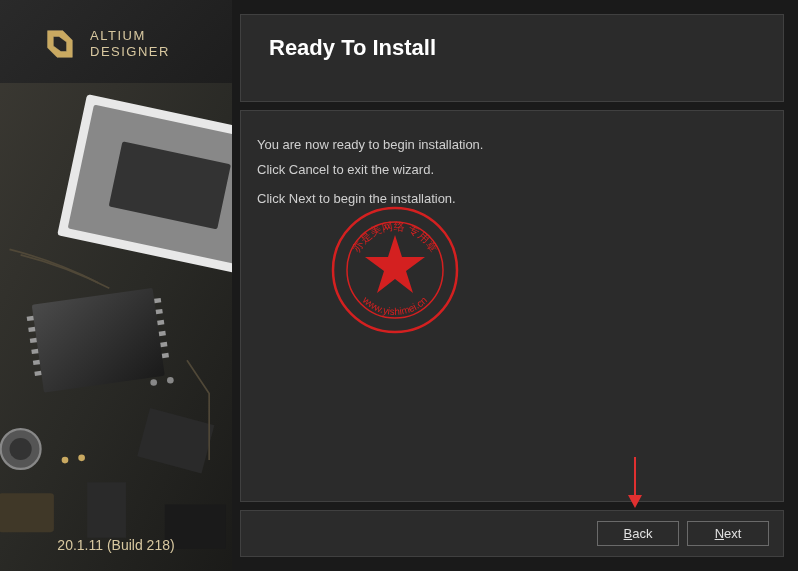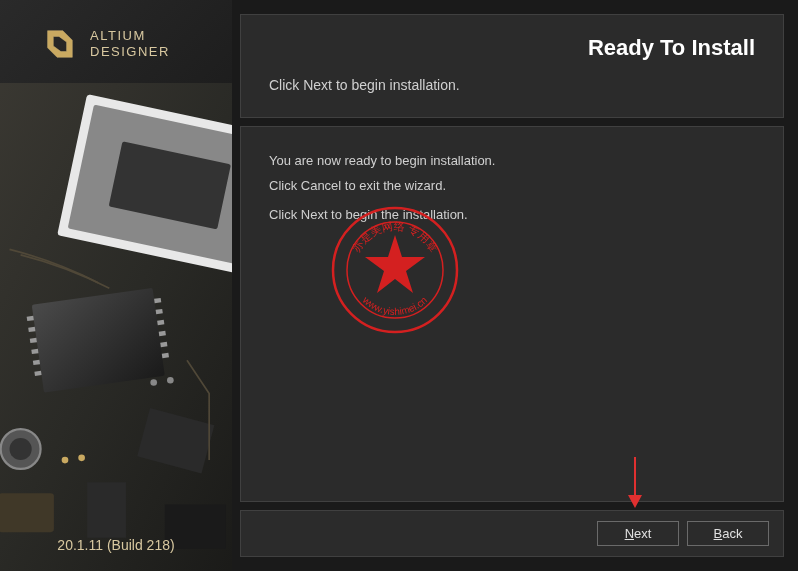--- a/index.html
+++ b/index.html
@@ -74,30 +74,29 @@
     .header-panel {
       background: #2b2b2b;
       border: 1px solid #404040;
       padding: 20px 28px 24px 28px;
     }
     .title {
       font-size: 22px;
       font-weight: bold;
       color: #ffffff;
       margin-bottom: 16px;
-      text-align: right;
     }
     .subtitle {
       font-size: 14px;
       color: #d0d0d0;
     }
     .content-panel {
       background: #2b2b2b;
       border: 1px solid #404040;
-      padding: 24px 28px;
+      padding: 24px 16px;
       flex: 1;
       position: relative;
       font-size: 13px;
       line-height: 1.6;
       color: #d0d0d0;
     }
     .content-panel p {
       margin-bottom: 4px;
     }
     .content-panel .gap {
@@ -212,32 +211,31 @@
         <circle cx="150" cy="270" r="3" fill="#888"></circle>
         <circle cx="165" cy="268" r="3" fill="#888"></circle>
       </svg>
     </div>
     <div class="version">20.1.11 (Build 218)</div>
   </div>
 
   <div class="main">
     <div class="header-panel">
       <div class="title">Ready To Install</div>
-      <div class="subtitle">Click Next to begin installation.</div>
     </div>
 
     <div class="content-panel">
       <p>You are now ready to begin installation.</p>
       <p>Click Cancel to exit the wizard.</p>
       <p class="gap">Click Next to begin the installation.</p>
     </div>
 
     <div class="footer-panel">
+      <button class="btn"><span class="underline">B</span><span></span>ack</button>
       <button class="btn"><span class="underline">N</span>ext</button>
-      <button class="btn"><span class="underline">B</span><span></span>ack</button>
     </div>
   </div>
 </div>
 
 <div class="stamp">
   <svg viewBox="0 0 130 130">
     <circle cx="65" cy="65" r="62" fill="none" stroke="#d42020" stroke-width="2.5"></circle>
     <circle cx="65" cy="65" r="48" fill="none" stroke="#d42020" stroke-width="1.5"></circle>
     <path d="M 65 30 L 72 52 L 95 52 L 76 66 L 83 88 L 65 74 L 47 88 L 54 66 L 35 52 L 58 52 Z" fill="#d42020"></path>
     <defs>

